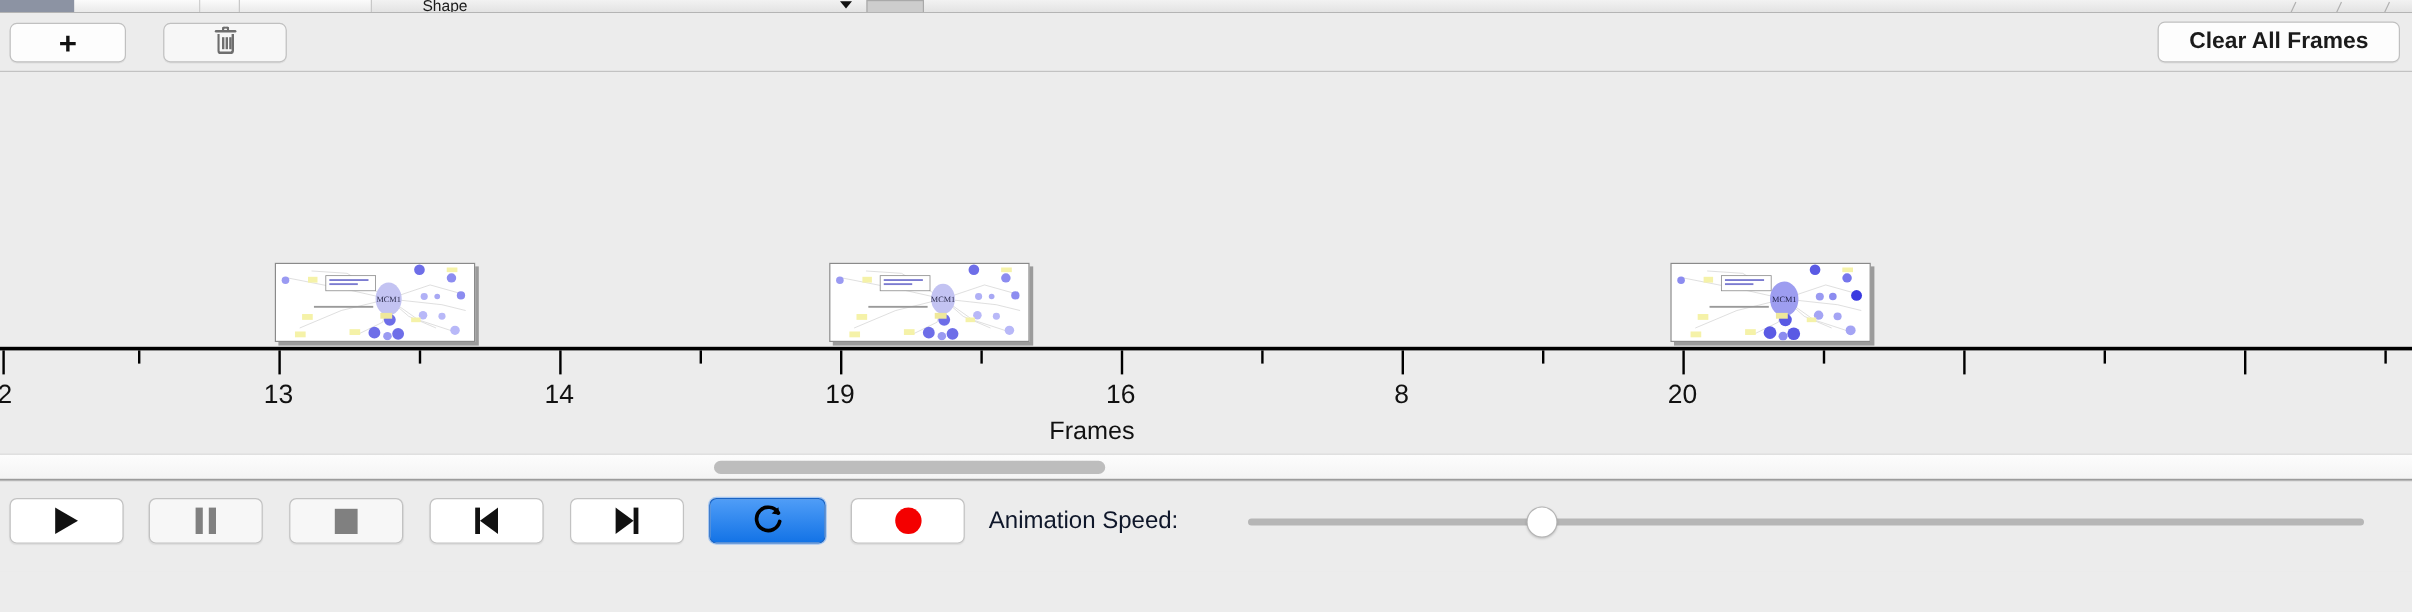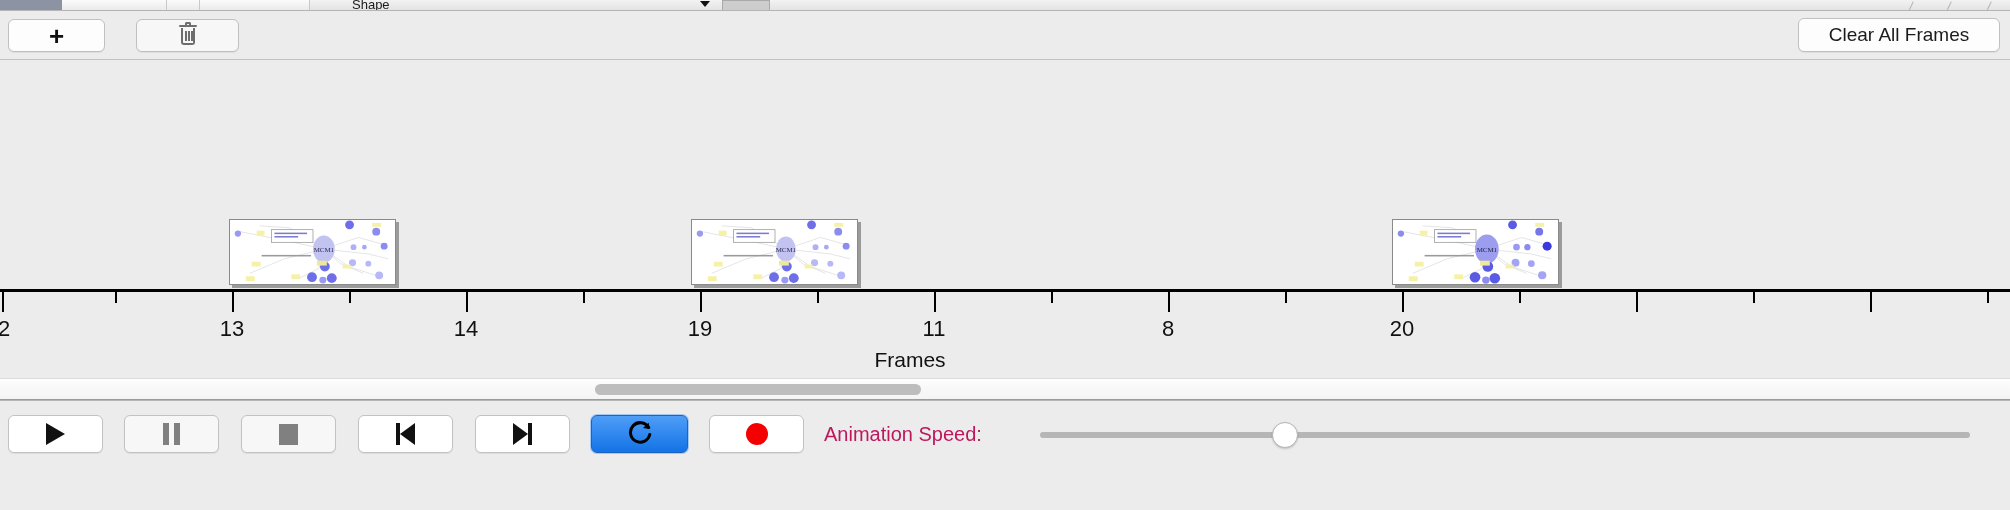--- a/index.html
+++ b/index.html
@@ -84,21 +84,21 @@
     border-radius: 6px;
     box-shadow: 0 1px 0 rgba(0,0,0,0.06);
     display: flex; align-items: center; justify-content: center;
     cursor: default;
     font-family: "Liberation Sans", sans-serif;
   }
   .btn.flat { background: #f7f7f7; }
   #add-frame-button  { left: 8px;  top: 8px; width: 97px; height: 33px; }
   #delete-frame-button { left: 136px; top: 8px; width: 103px; height: 33px; }
   #clear-all-frames-button { right: 10px; top: 7px; width: 202px; height: 34px;
-      font-size: 19px; color: #1b1b1b; }
+      font-size: 19px; color: #1b1b1b; font-weight: bold; }
 
   .plus-icon { font-size: 26px; font-weight: bold; color: #111; line-height: 1; }
   .trash-icon { width: 18px; height: 21px; position: relative; display: block; }
   .trash-icon .lid {
     position: absolute; left: 0; top: 0; width: 18px; height: 2px;
     background: #6e6e6e; border-radius: 1px;
   }
   .trash-icon .handle {
     position: absolute; left: 6px; top: -3px; width: 6px; height: 3px;
     border: 2px solid #6e6e6e; border-bottom: none; border-radius: 2px 2px 0 0;
@@ -195,21 +195,21 @@
     width: 0; height: 0;
     border-left: 15px solid #111;
     border-top: 11px solid transparent;
     border-bottom: 11px solid transparent;
   }
   .skipf-icon .bar { width: 4px; height: 22px; background: #111; }
   .loop-icon { width: 26px; height: 26px; display: block; }
   .record-icon { width: 22px; height: 22px; border-radius: 50%; background: #f40000; }
 
   .speed-label {
-    position: absolute; top: 22px; font-size: 20px; color: #be185d;
+    position: absolute; top: 22px; font-size: 20px; color: #0f172a;
     font-family: "Liberation Sans", sans-serif; white-space: nowrap;
   }
   .slider-track {
     position: absolute; top: 31px; height: 6px; background: #b6b6b6; border-radius: 3px;
   }
   .slider-thumb {
     position: absolute; top: 21px; width: 26px; height: 26px;
     background: #ffffff; border: 1px solid #b4b4b4; border-radius: 50%;
     box-shadow: 0 1px 2px rgba(0,0,0,0.18);
   }
@@ -392,21 +392,21 @@
     <span class="tick minor" style="left:1519px; top:232px;"></span>
     <span class="tick major" style="left:1636px; top:232px;"></span>
     <span class="tick minor" style="left:1753px; top:232px;"></span>
     <span class="tick major" style="left:1870px; top:232px;"></span>
     <span class="tick minor" style="left:1987px; top:232px;"></span>
 
     <span class="tick-label" style="left:4px;    top:256px;">2</span>
     <span class="tick-label" style="left:232px;  top:256px;">13</span>
     <span class="tick-label" style="left:466px;  top:256px;">14</span>
     <span class="tick-label" style="left:700px;  top:256px;">19</span>
-    <span class="tick-label" style="left:934px;  top:256px;">11</span>
+    <span class="tick-label" style="left:934px;  top:256px;">16</span>
     <span class="tick-label" style="left:1168px; top:256px;">8</span>
     <span class="tick-label" style="left:1402px; top:256px;">20</span>
 
     <span class="axis-title" style="left:910px; top:288px;">Frames</span>
   </div>
 
   <div class="hscroll">
     <span class="hscroll-thumb" style="left:595px; width:326px;"></span>
   </div>
 

